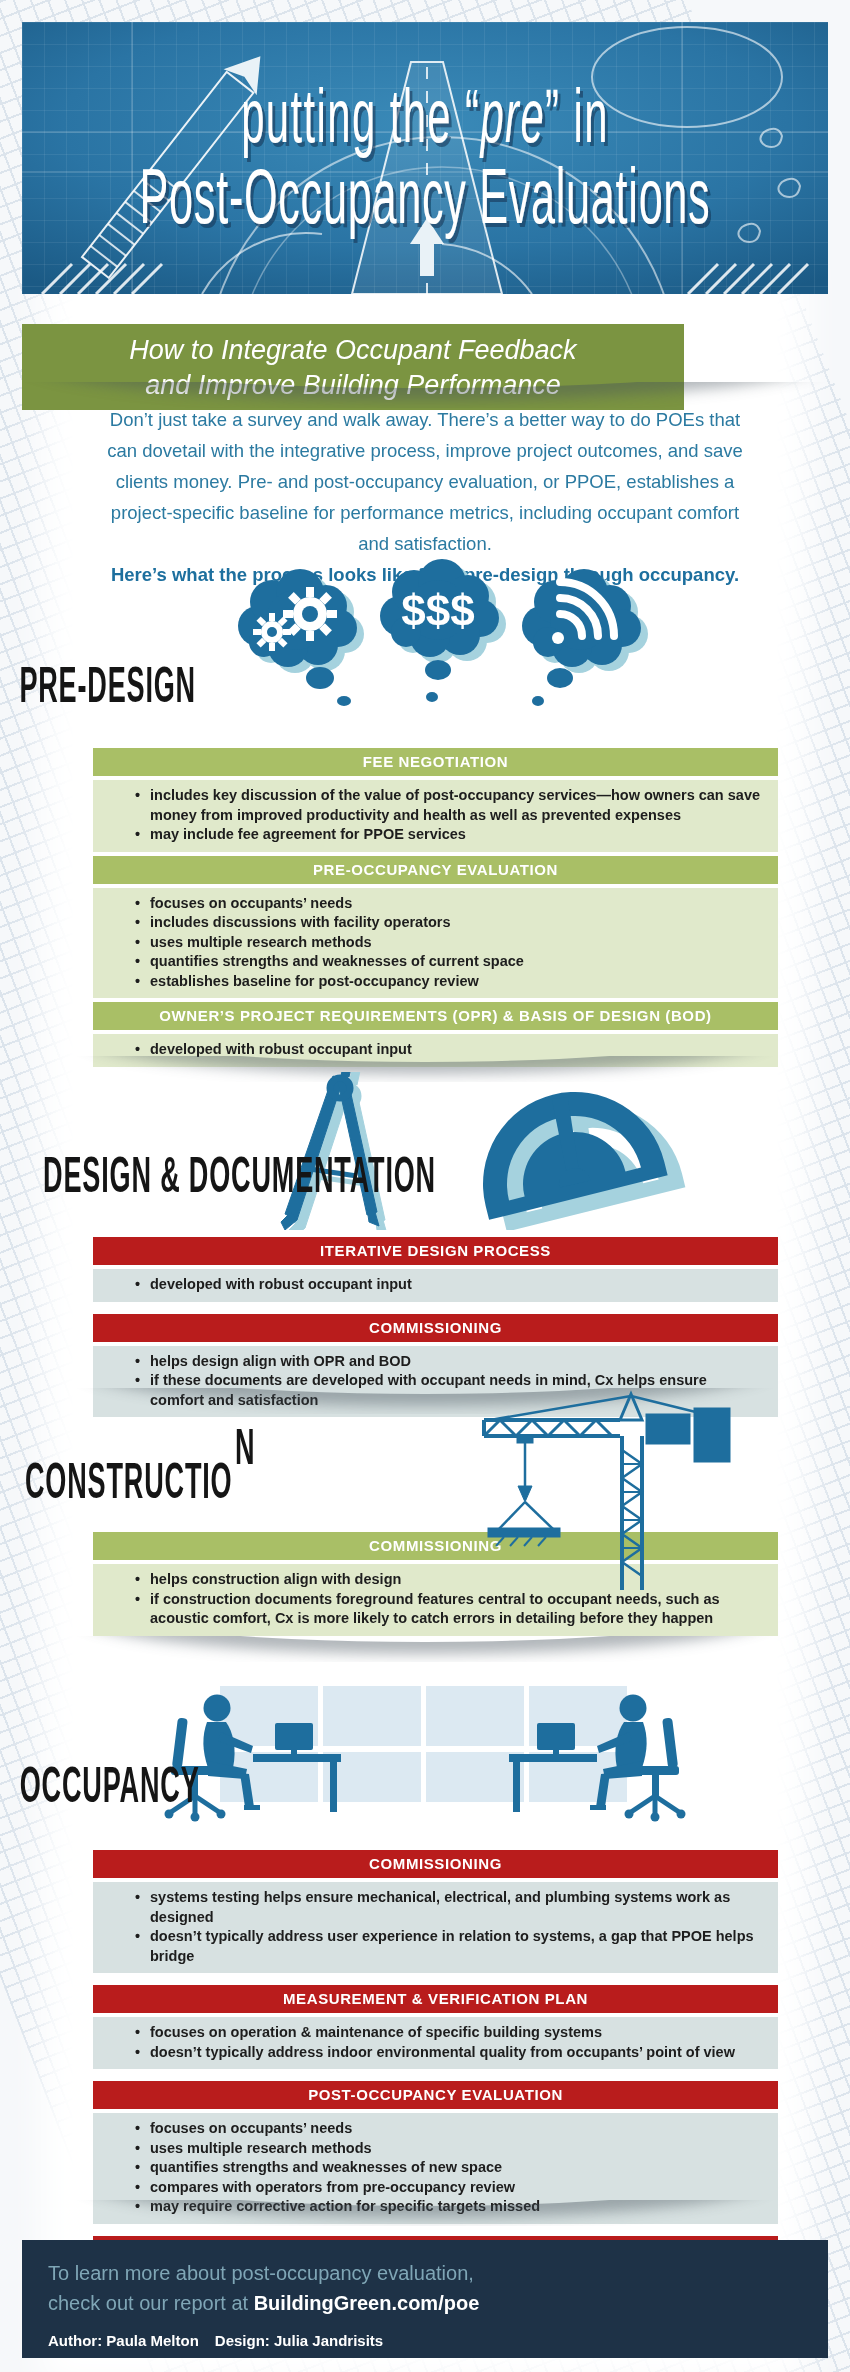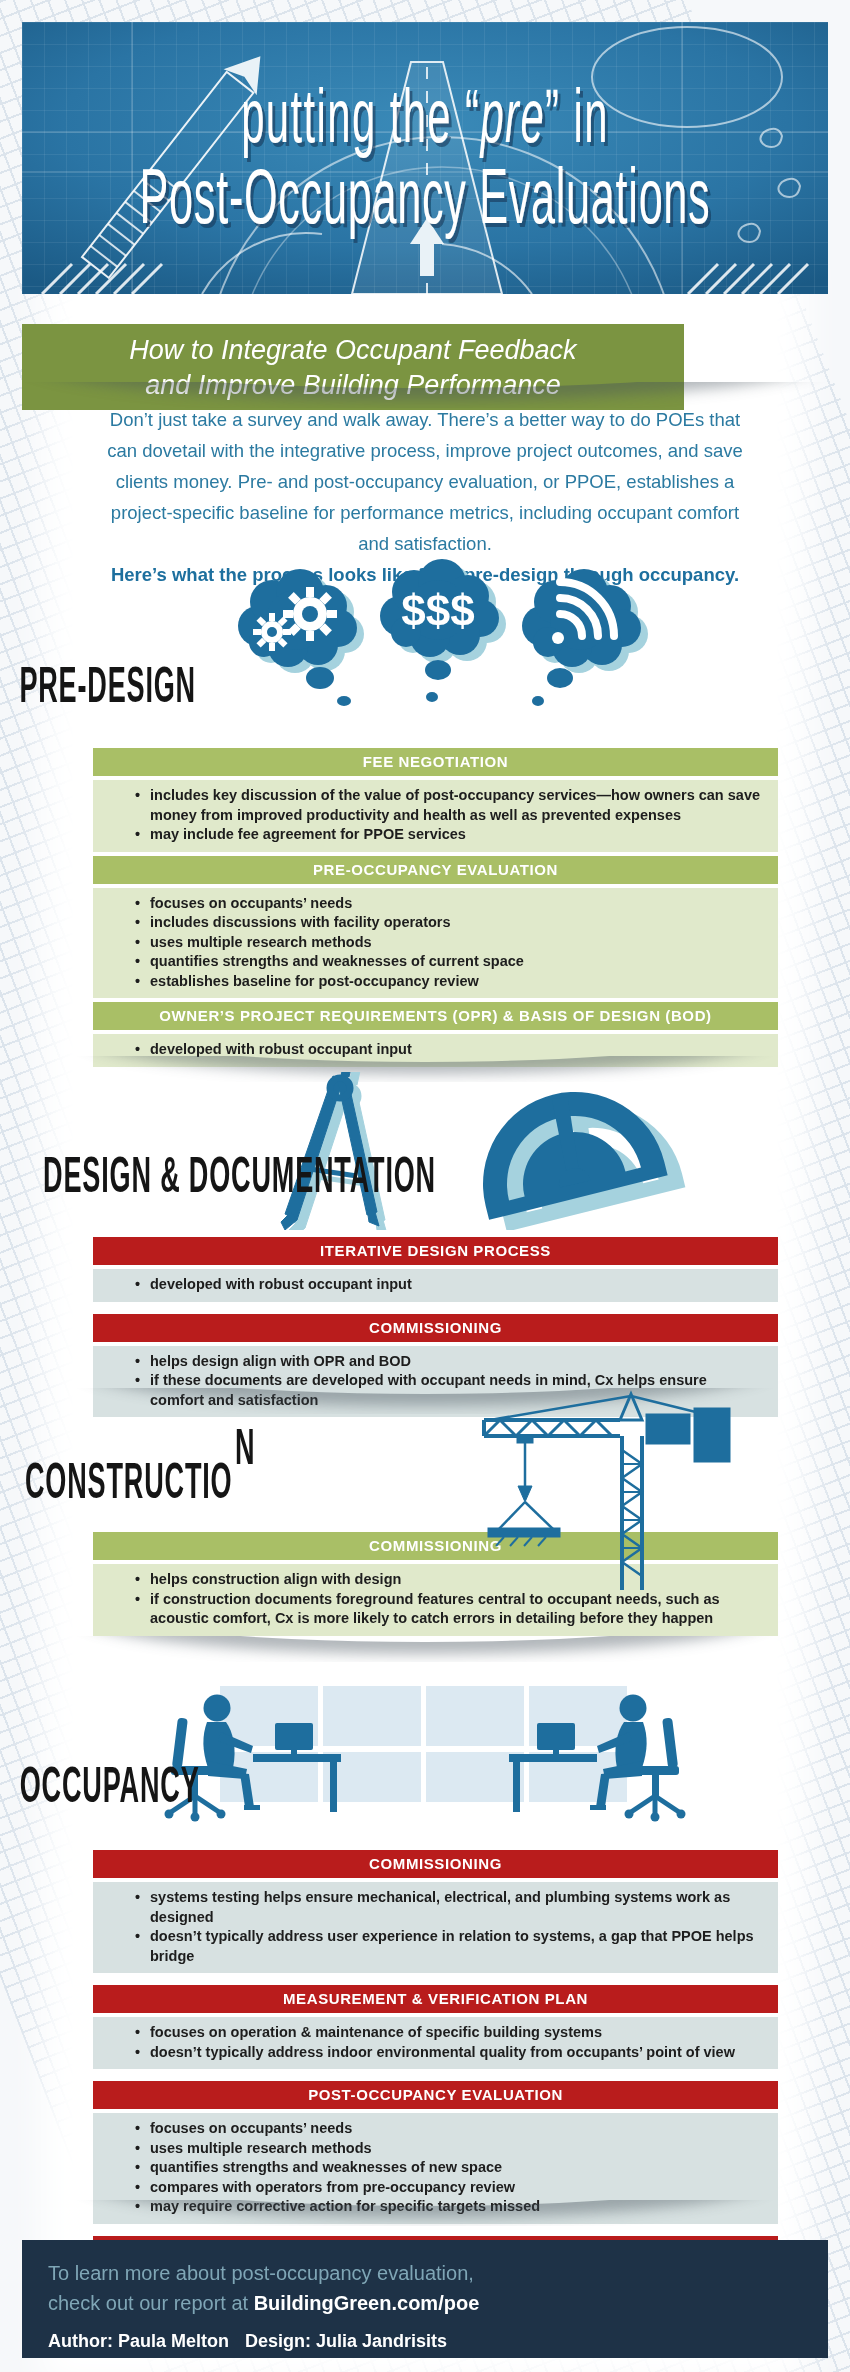--- a/index.html
+++ b/index.html
@@ -42,21 +42,21 @@
   .theme-teal .body-block{background:#d7e1e1;}
   .body-block ul{margin:0;padding:0 0 0 57px;list-style:none;}
   .body-block li{position:relative;font-size:14.5px;line-height:19.5px;color:#1d1d1d;}
   .body-block li::before{content:"\2022";position:absolute;left:-15px;}
   .icon-abs{position:absolute;z-index:5;}
   
   .footer{position:absolute;left:22px;top:2240px;width:806px;height:118px;background:#1e3247;
     box-sizing:border-box;}
   .f-left{position:absolute;left:26px;top:18px;font-size:20px;line-height:30px;color:#7fa6b6;}
   .f-left .link{color:#ffffff;font-weight:bold;}
-  .f-credits{margin-top:8px;font-size:18px;color:#fff;font-weight:bold;}
+  .f-credits{margin-top:8px;font-size:15px;color:#fff;font-weight:bold;}
   .f-credits span + span{margin-left:16px;}
   .f-right{position:absolute;right:28px;top:18px;text-align:right;}
   .logo{font-size:40px;font-weight:bold;letter-spacing:-1px;line-height:44px;}
   .logo .lw{color:#fff;}
   .logo .lg{color:#8cab41;}
   .f-copy{font-size:13px;color:#fff;margin-top:6px;}
 </style>
 </head>
 <body>
 

